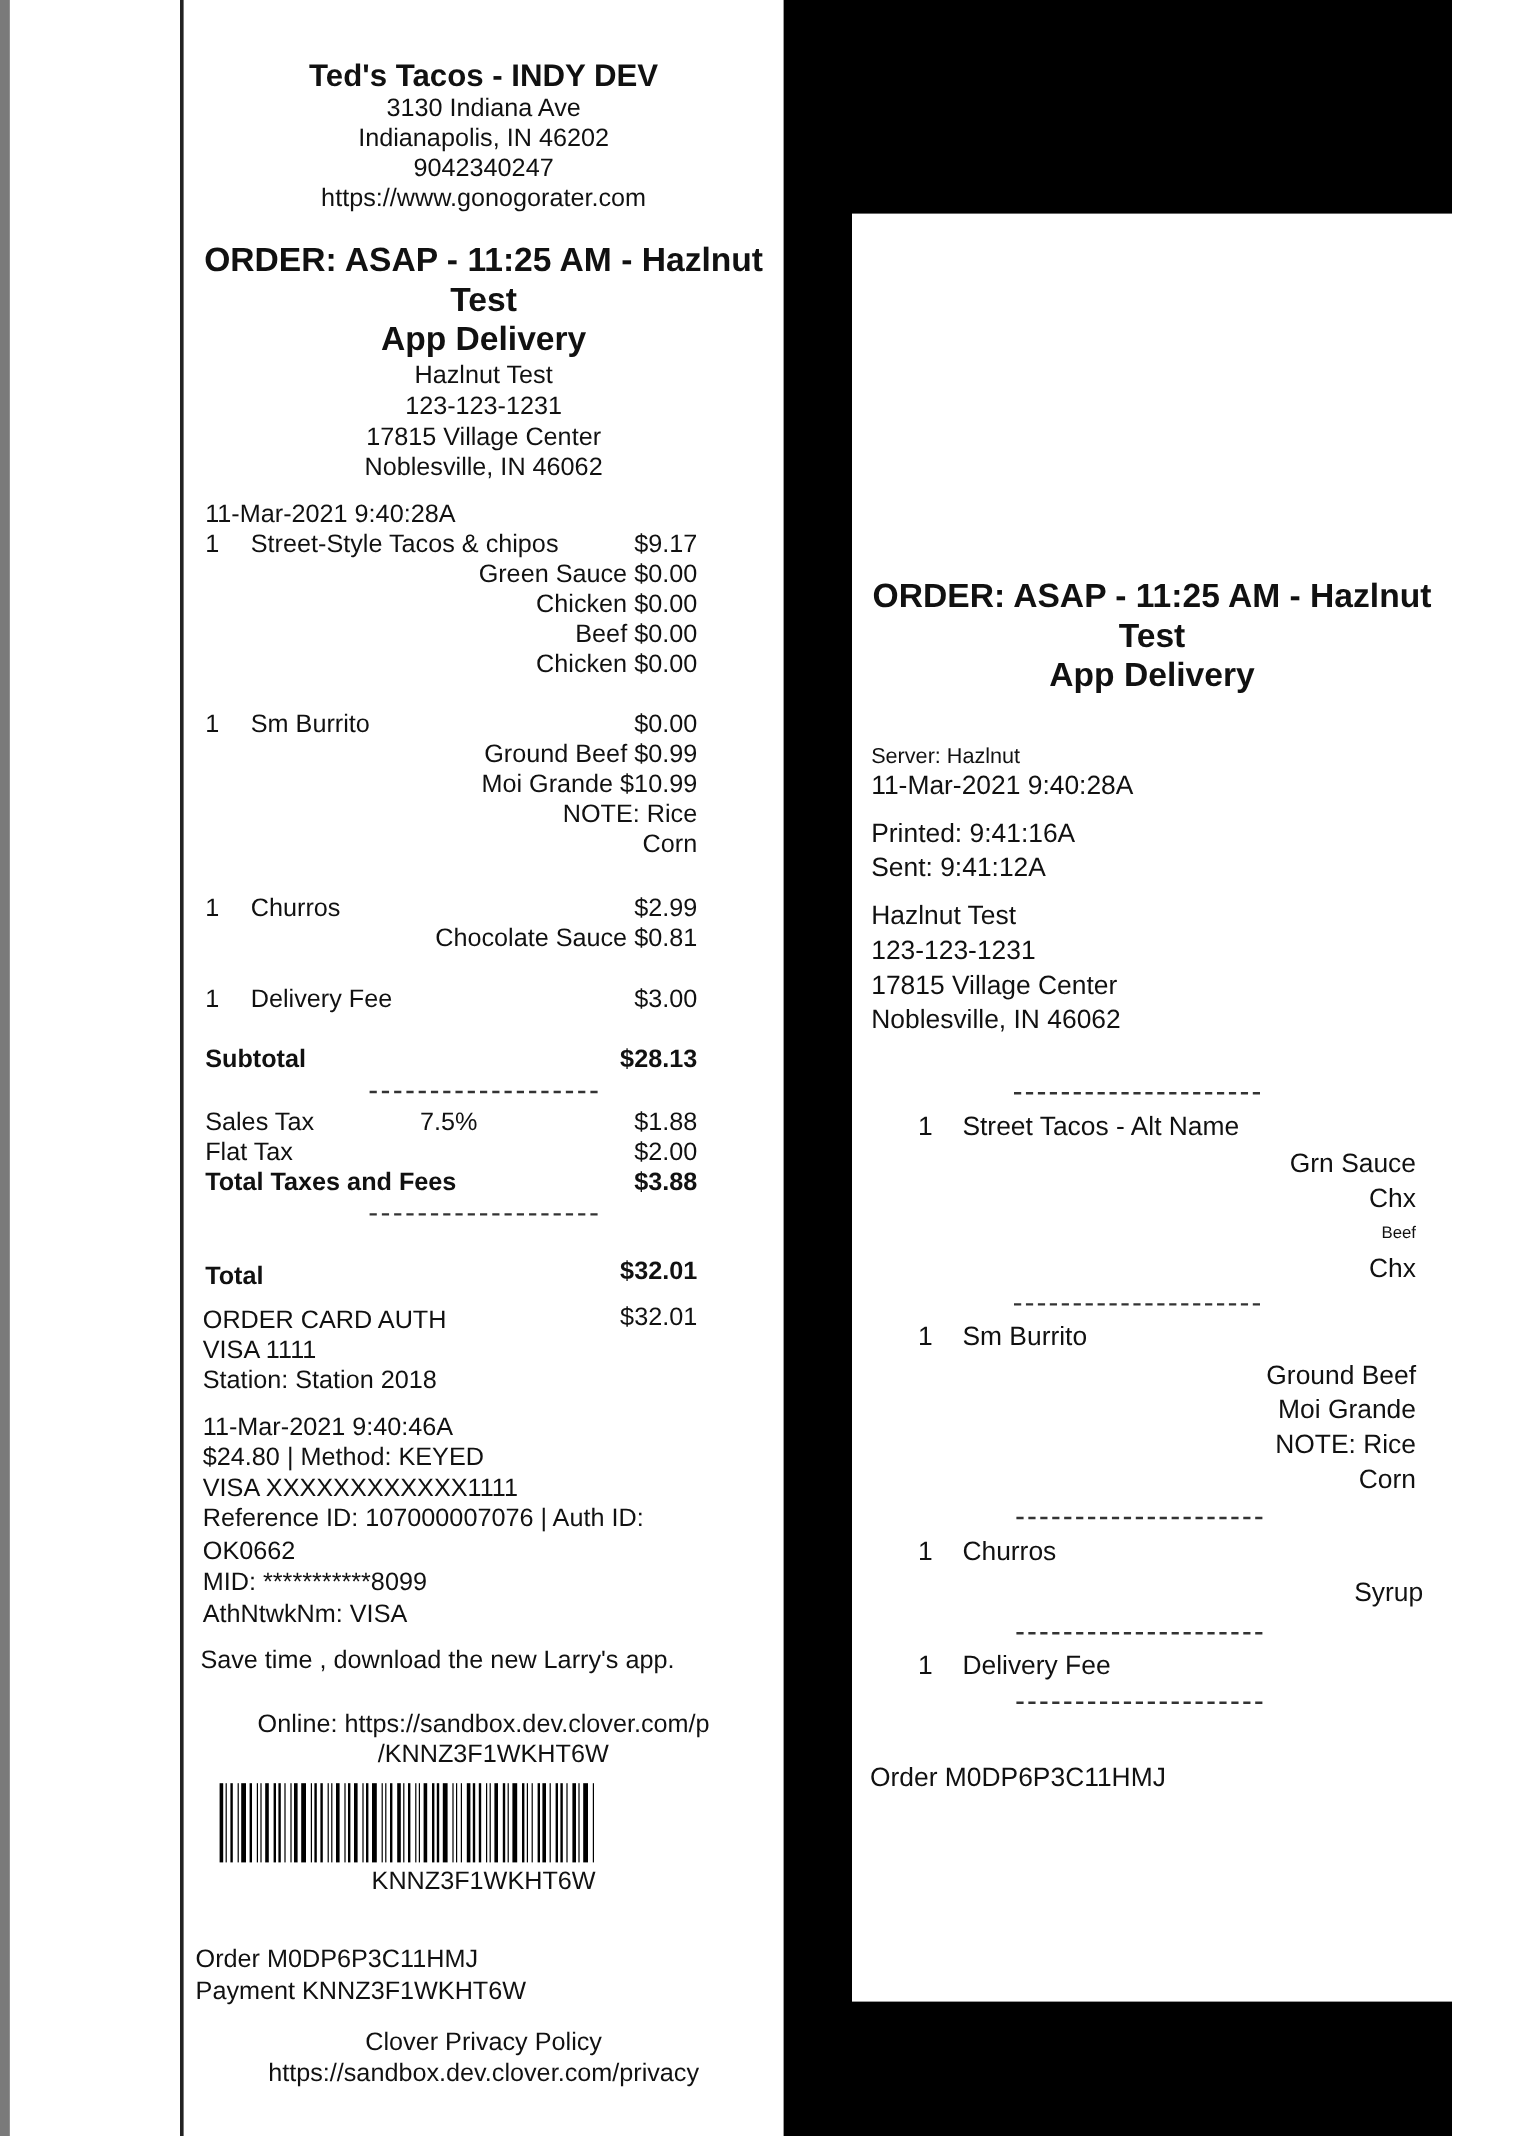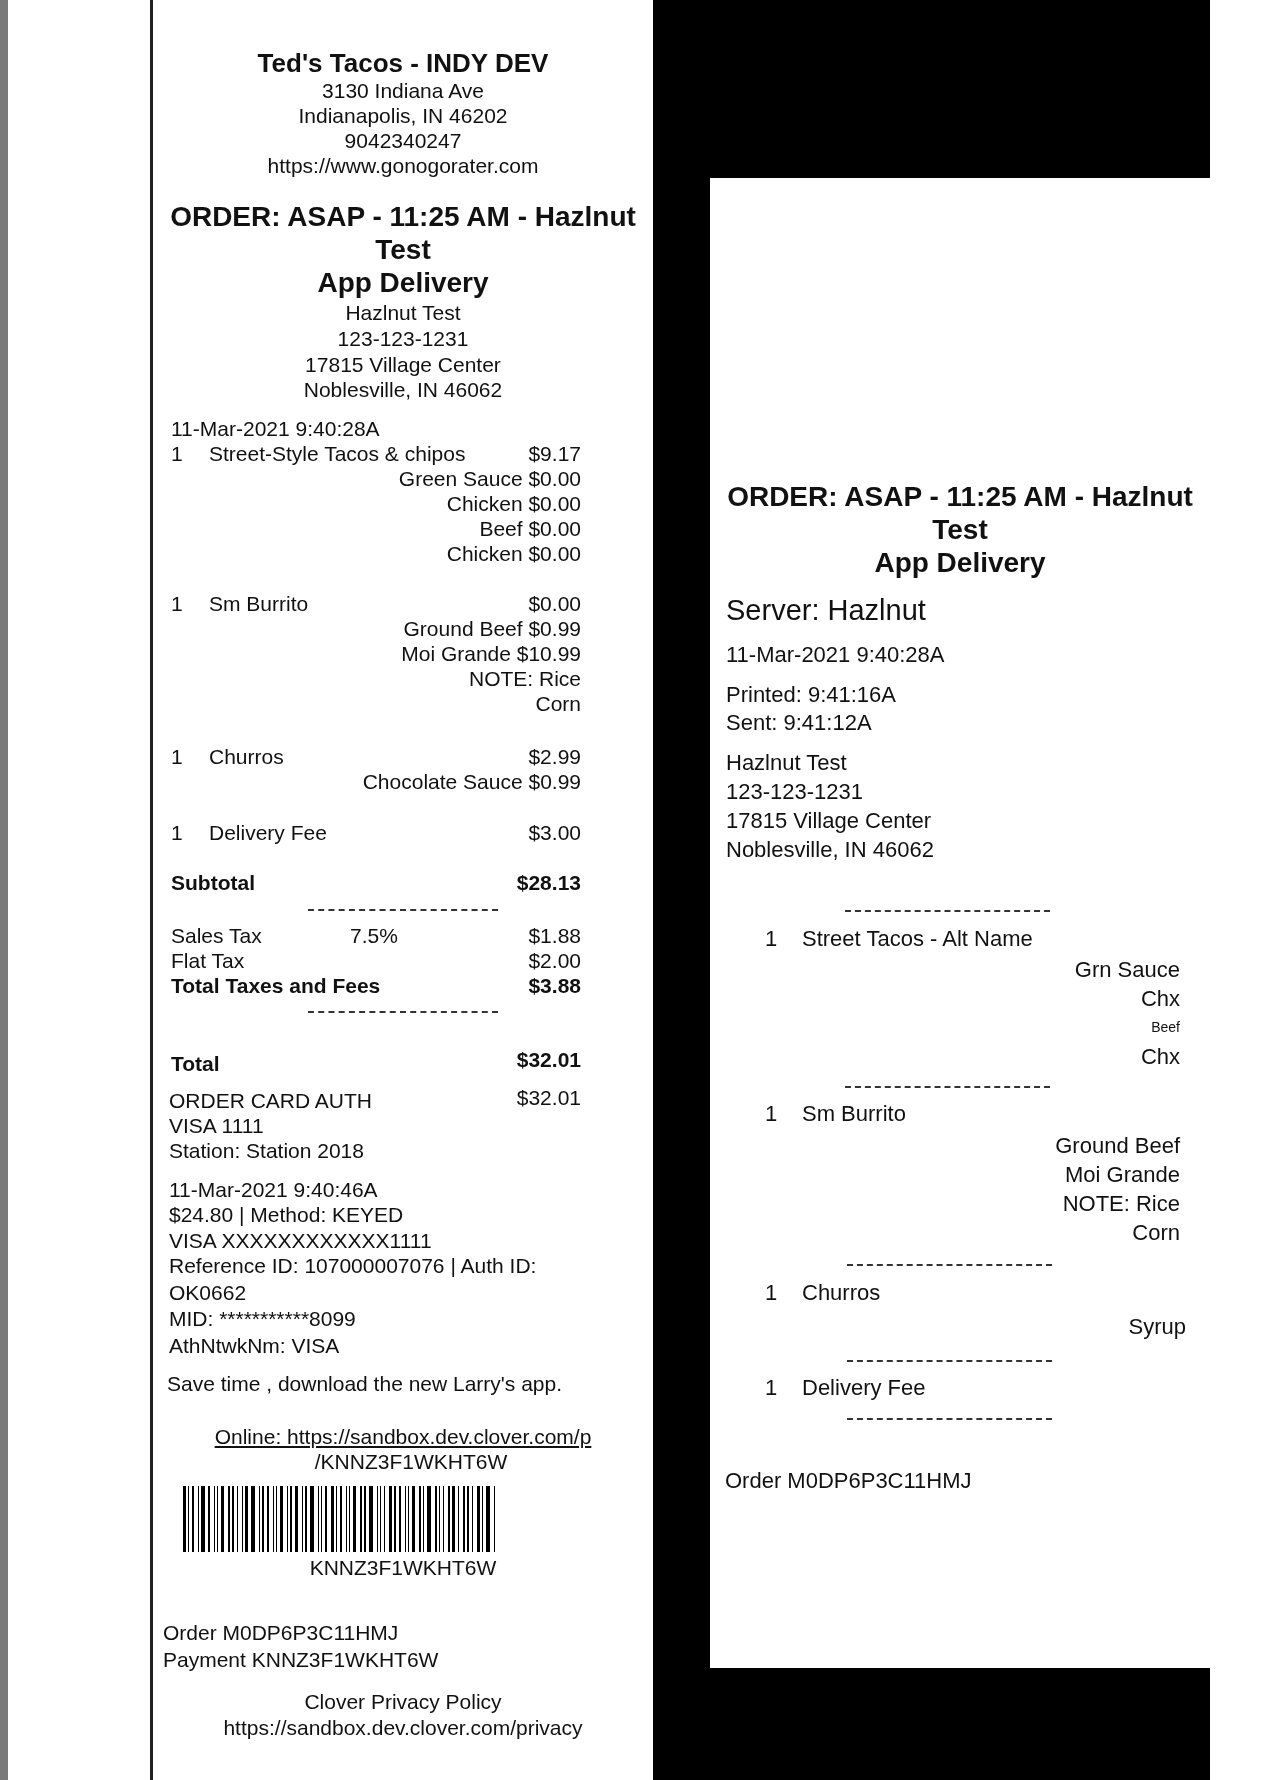--- a/index.html
+++ b/index.html
@@ -60,21 +60,21 @@
     <div class="r rt" style="right:72px;top:616px;">Ground Beef $0.99</div>
     <div class="r rt" style="right:72px;top:641px;">Moi Grande $10.99</div>
     <div class="r rt" style="right:72px;top:666px;">NOTE: Rice</div>
     <div class="r rt" style="right:72px;top:691px;">Corn</div>
   </div>
 
   <div>
     <div class="r" style="left:18px;top:744px;">1</div>
     <div class="r" style="left:56px;top:744px;">Churros</div>
     <div class="r rt" style="right:72px;top:744px;">$2.99</div>
-    <div class="r rt" style="right:72px;top:769px;">Chocolate Sauce $0.99</div>
+    <div class="r rt" style="right:72px;top:769px;">Chocolate Sauce $0.81</div>
   </div>
 
   <div>
     <div class="r" style="left:18px;top:820px;">1</div>
     <div class="r" style="left:56px;top:820px;">Delivery Fee</div>
     <div class="r rt" style="right:72px;top:820px;">$3.00</div>
   </div>
 
   <div class="r b" style="left:18px;top:870px;">Subtotal</div>
   <div class="r b rt" style="right:72px;top:870px;">$28.13</div>
@@ -99,21 +99,21 @@
   <div class="r" style="left:16px;top:1177px;">11-Mar-2021 9:40:46A</div>
   <div class="r" style="left:16px;top:1202px;">$24.80 | Method: KEYED</div>
   <div class="r" style="left:16px;top:1228px;">VISA XXXXXXXXXXXX1111</div>
   <div class="r" style="left:16px;top:1253px;">Reference ID: 107000007076 | Auth ID:</div>
   <div class="r" style="left:16px;top:1280px;">OK0662</div>
   <div class="r" style="left:16px;top:1306px;">MID: ***********8099</div>
   <div class="r" style="left:16px;top:1333px;">AthNtwkNm: VISA</div>
 
   <div class="r" style="left:14px;top:1371px;">Save time , download the new Larry's app.</div>
 
-  <div class="r c" style="left:0;width:500px;top:1424px;text-decoration:underline;">Online: https://sandbox.dev.clover.com/p</div>
+  <div class="r c" style="left:0;width:500px;top:1424px;">Online: https://sandbox.dev.clover.com/p</div>
   <div class="r c" style="left:0;width:516px;top:1449px;">/KNNZ3F1WKHT6W</div>
 
   <div class="barcode" id="barcode" style="left:30px;top:1486px;width:430px;height:66px;">
       <span style="width: 3px; margin-right: 2px;"></span>
       <span style="width: 1px; margin-right: 3px;"></span>
       <span style="width: 2px; margin-right: 4px;"></span>
       <span style="width: 1px; margin-right: 2px;"></span>
       <span style="width: 4px; margin-right: 3px;"></span>
       <span style="width: 2px; margin-right: 4px;"></span>
       <span style="width: 1px; margin-right: 2px;"></span>
@@ -182,21 +182,21 @@
 
   <div class="r c" style="left:0;width:500px;top:1689px;">Clover Privacy Policy</div>
   <div class="r c" style="left:0;width:500px;top:1715px;">https://sandbox.dev.clover.com/privacy</div>
 </div>
 
 <div class="receipt2">
   <div class="r c big" style="left:0;width:500px;top:302px;">ORDER: ASAP - 11:25 AM - Hazlnut</div>
   <div class="r c big" style="left:0;width:500px;top:335px;">Test</div>
   <div class="r c big" style="left:0;width:500px;top:368px;">App Delivery</div>
 
-  <div class="r" style="left:16px;top:420px;font-size:29px;">Server: Hazlnut</div>
+  <div class="r" style="left:16px;top:440px;font-size:18px;">Server: Hazlnut</div>
   <div class="r" style="left:16px;top:464px;font-size:22px;">11-Mar-2021 9:40:28A</div>
   <div class="r" style="left:16px;top:504px;font-size:22px;">Printed: 9:41:16A</div>
   <div class="r" style="left:16px;top:532px;font-size:22px;">Sent: 9:41:12A</div>
 
   <div class="r" style="left:16px;top:572px;font-size:22px;">Hazlnut Test</div>
   <div class="r" style="left:16px;top:601px;font-size:22px;">123-123-1231</div>
   <div class="r" style="left:16px;top:630px;font-size:22px;">17815 Village Center</div>
   <div class="r" style="left:16px;top:659px;font-size:22px;">Noblesville, IN 46062</div>
 
   <div class="dash" style="left:135px;width:205px;top:732px;"></div>

